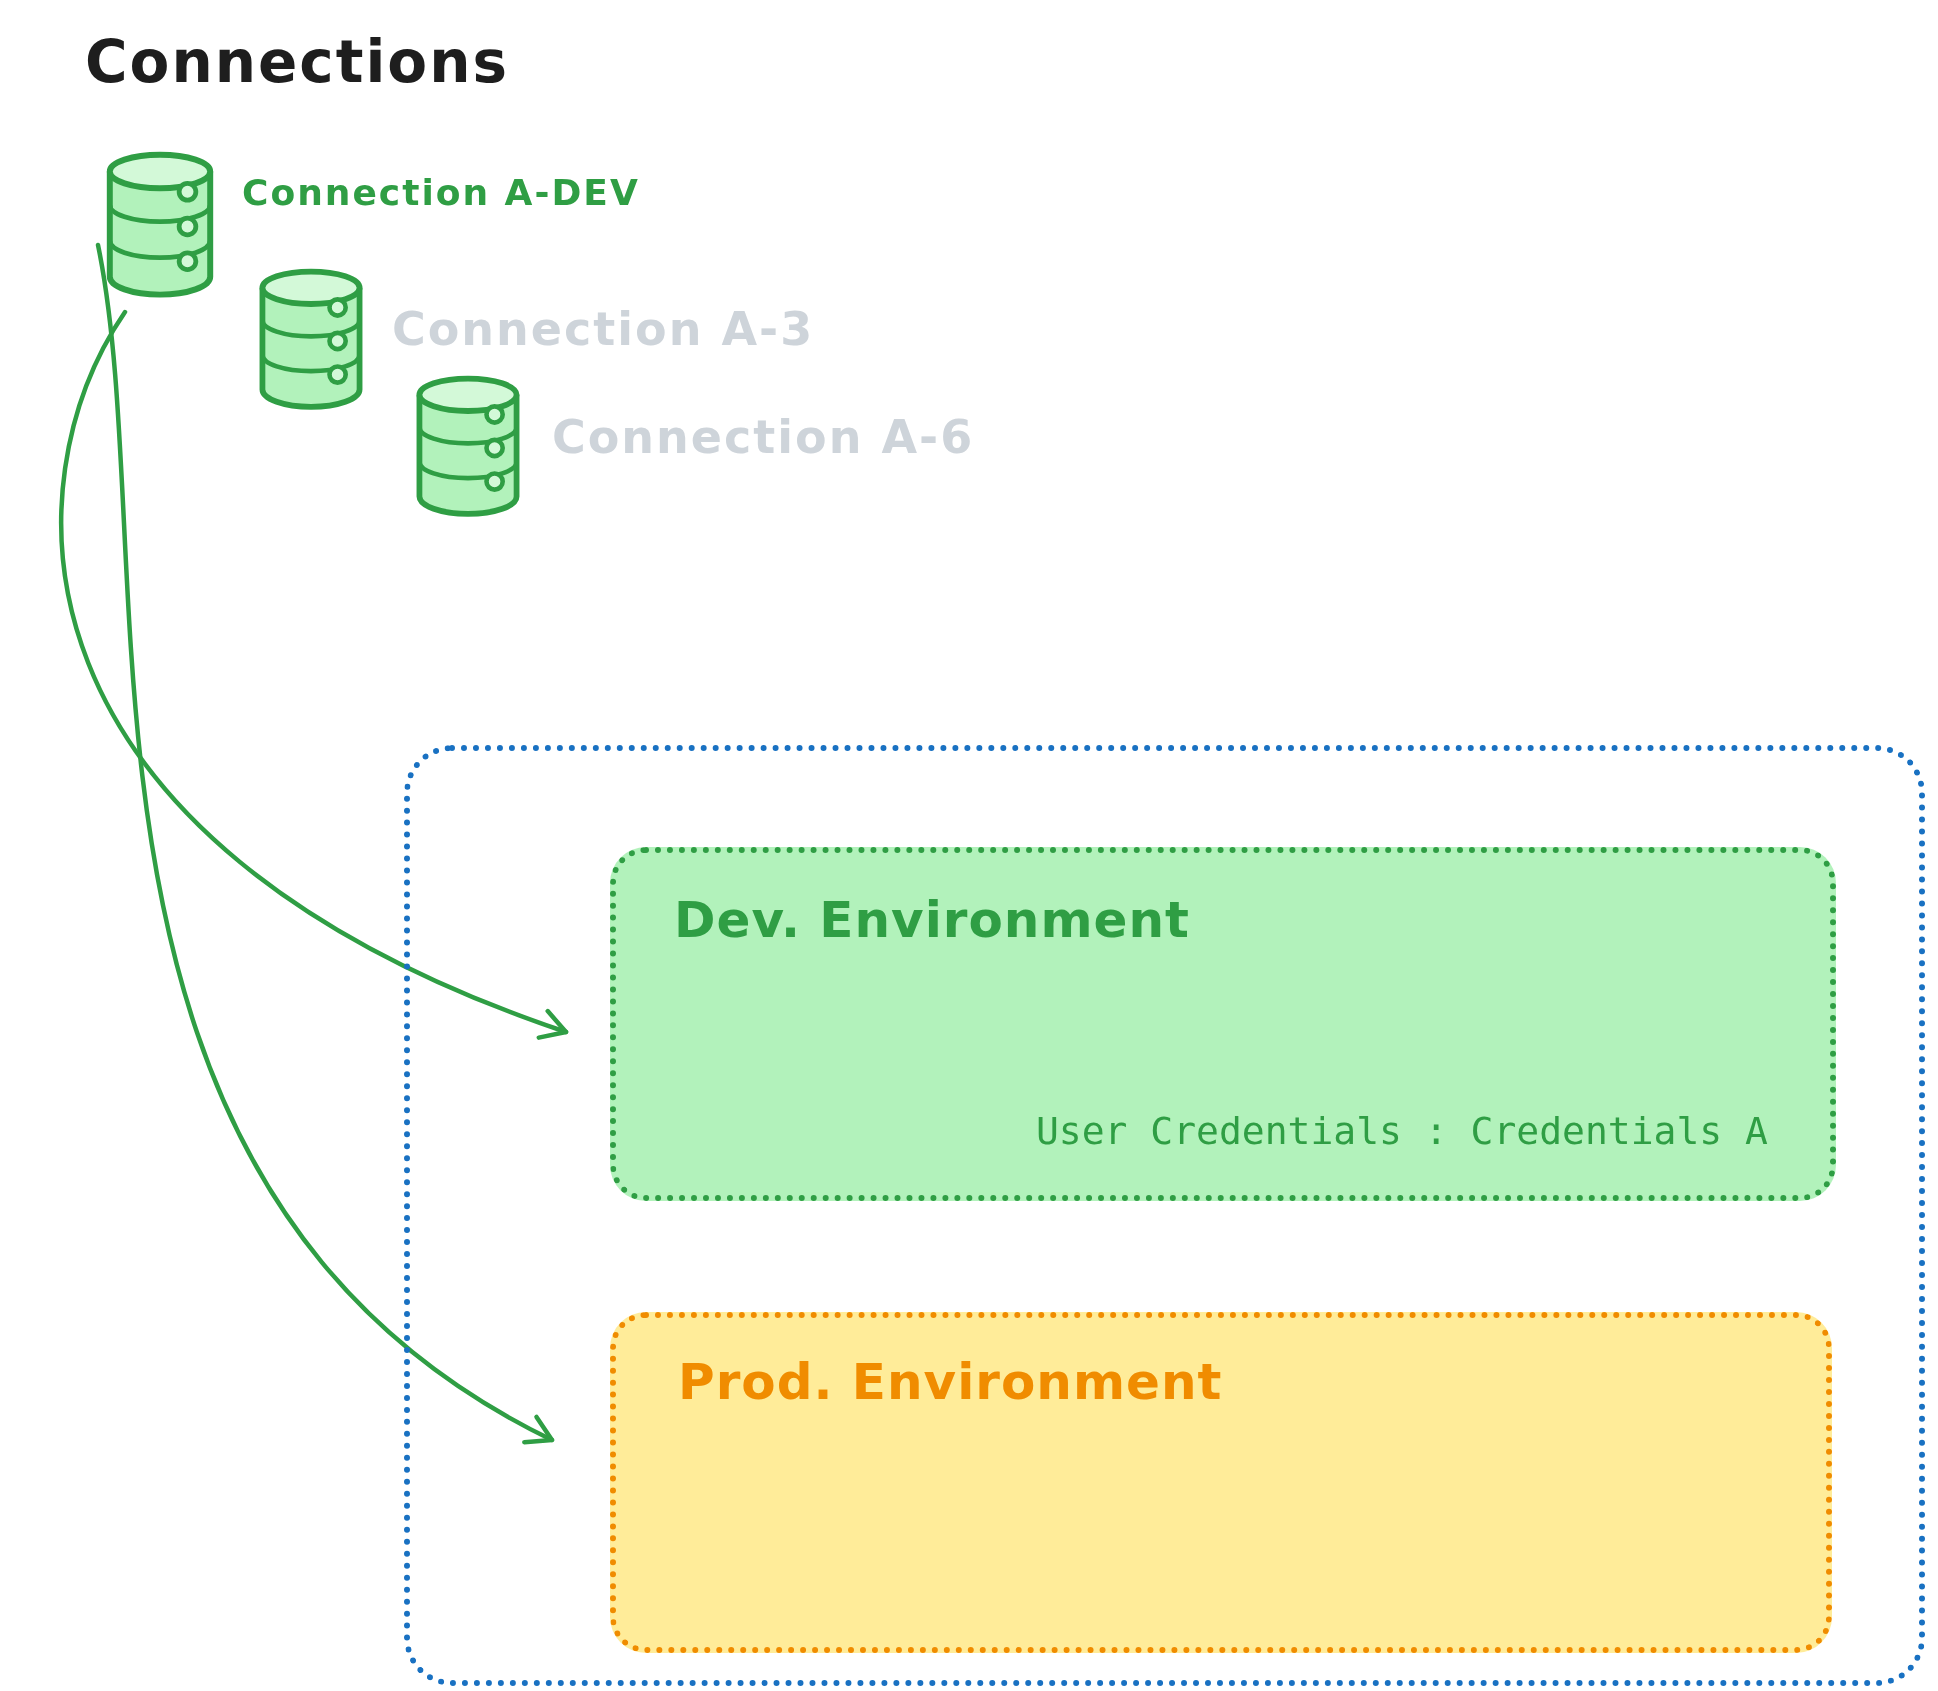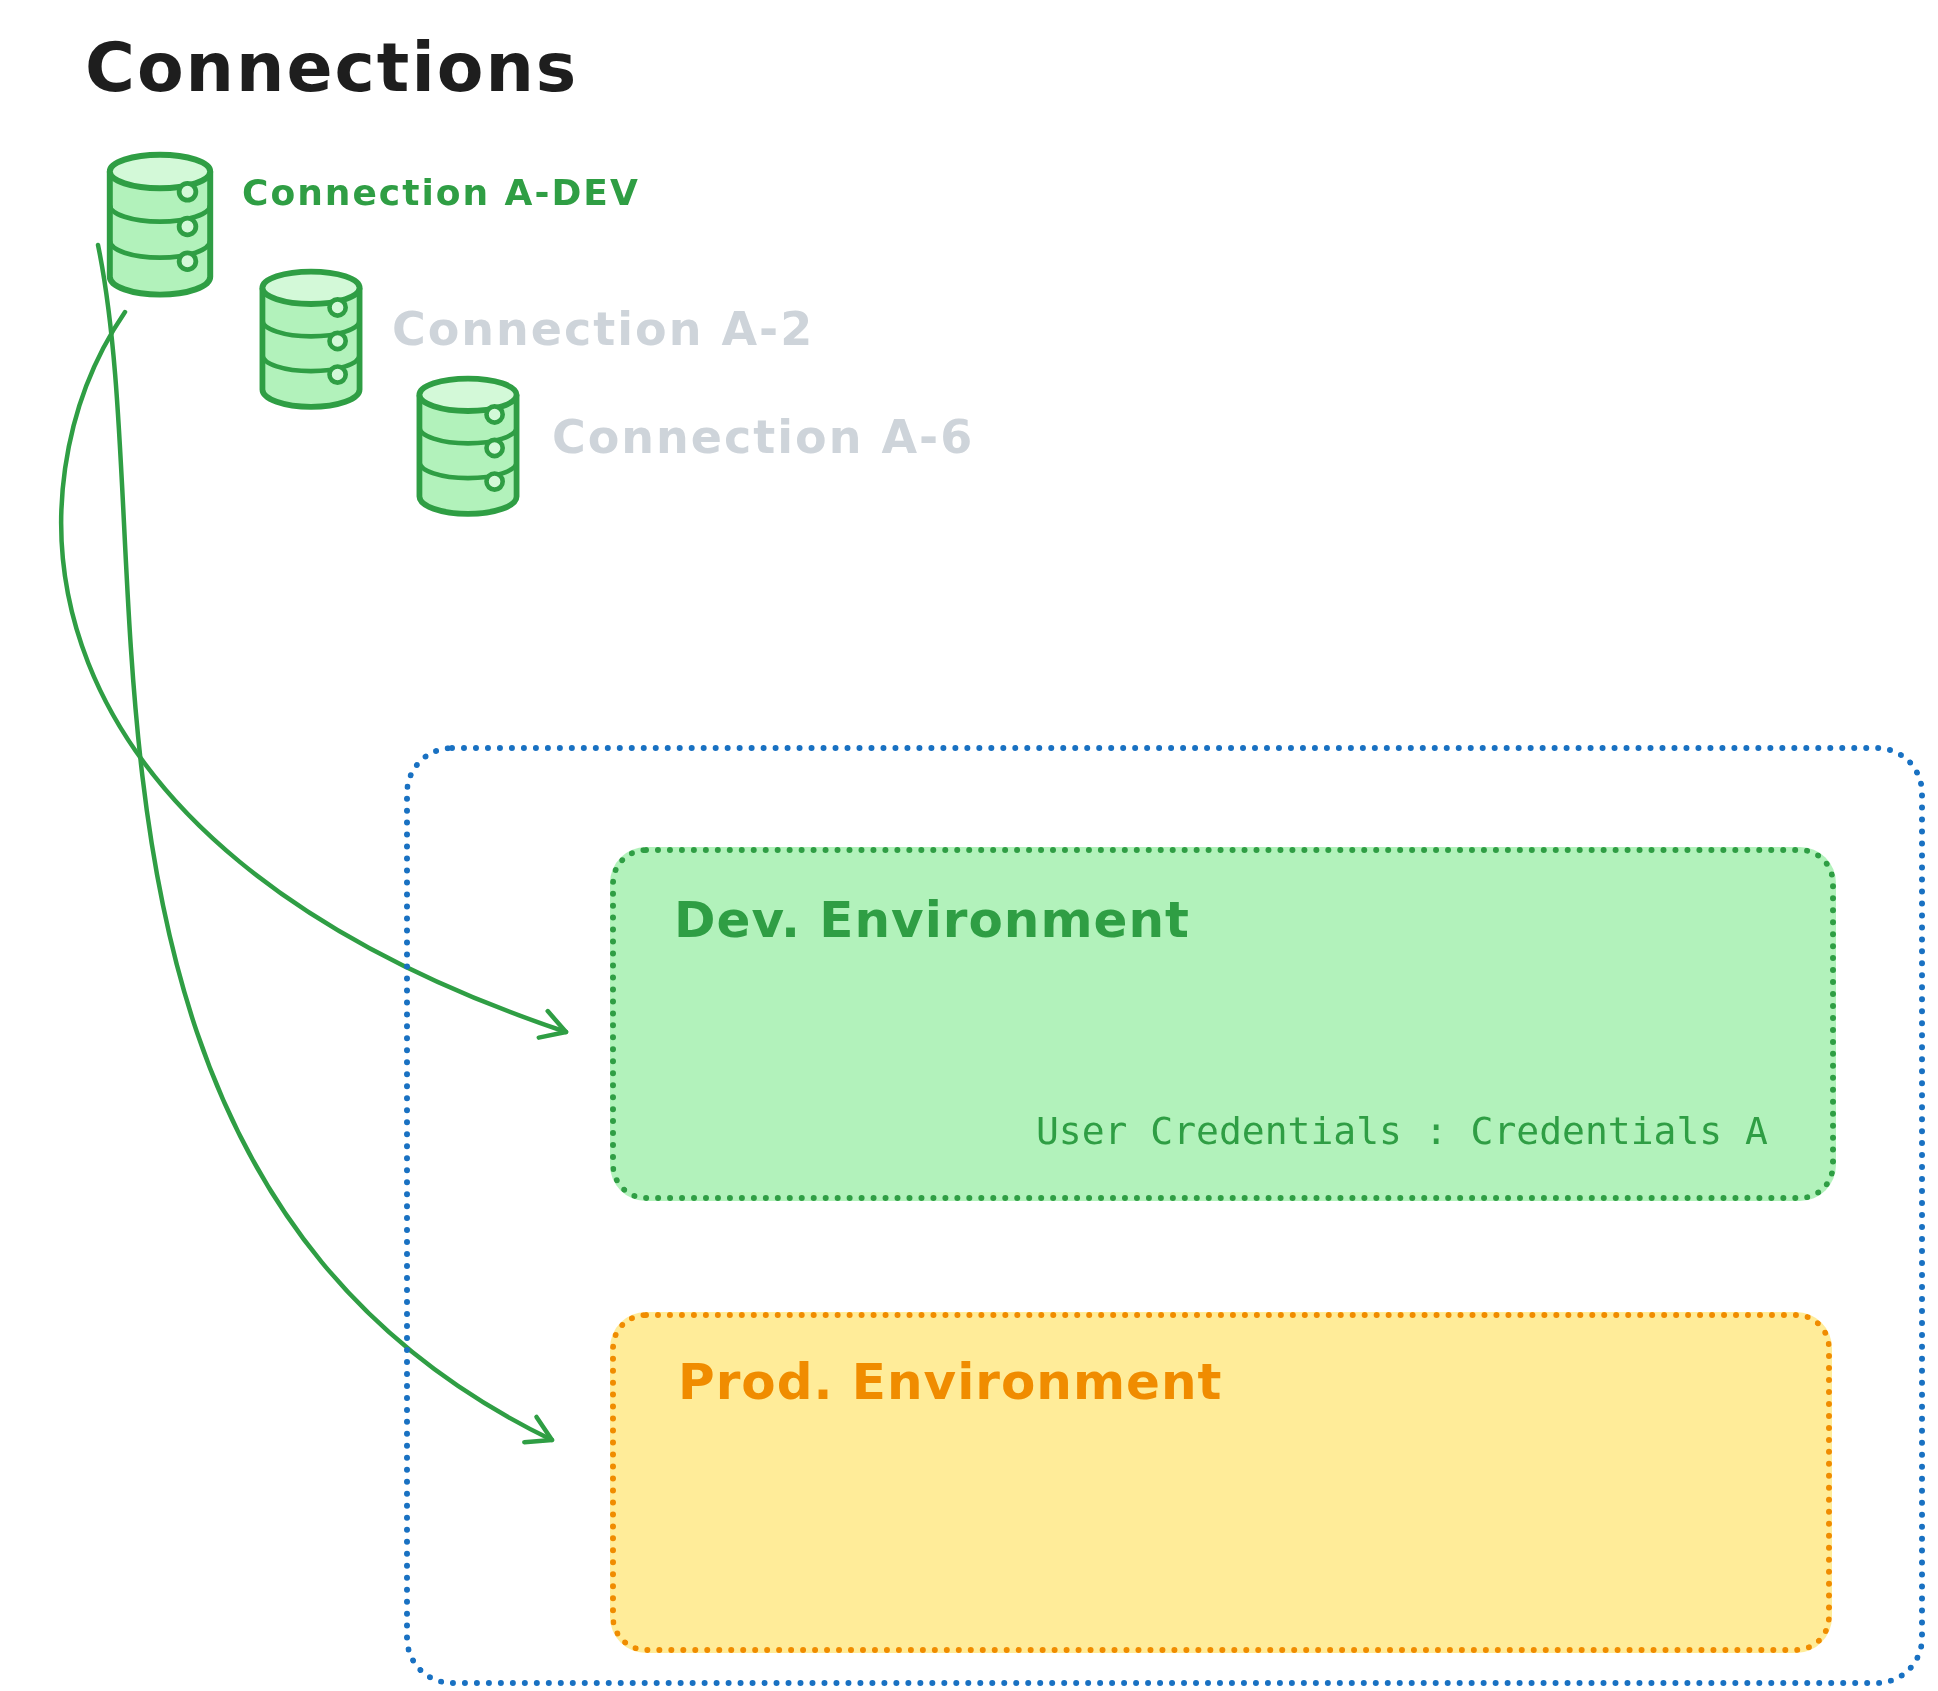--- a/index.html
+++ b/index.html
@@ -7,21 +7,21 @@
     position: relative;
     width: 1938px;
     height: 1691px;
     background: #ffffff;
     overflow: hidden;
     font-family: "DejaVu Sans", sans-serif;
   }
   .abs { position: absolute; }
 
   .title {
-    font-size: 68px;
+    font-size: 58px;
     font-weight: 700;
     color: #1e1e1e;
     letter-spacing: 2px;
   }
   .conn-label-active {
     font-size: 36px;
     font-weight: 700;
     color: #2f9e44;
     letter-spacing: 2px;
   }
@@ -114,21 +114,21 @@
   <div class="abs title" style="left:85px; top:28px;">Connections</div>
 
   <svg class="abs" style="left:100px; top:150px;" width="120" height="153" viewBox="0 0 100 128">
     <use href="#db"></use>
   </svg>
   <div class="abs conn-label-active" style="left:242px; top:172px;">Connection A-DEV</div>
 
   <svg class="abs" style="left:253px; top:267px;" width="116" height="148" viewBox="0 0 100 128">
     <use href="#db"></use>
   </svg>
-  <div class="abs conn-label-muted" style="left:392px; top:302px;">Connection A-2</div>
+  <div class="abs conn-label-muted" style="left:392px; top:302px;">Connection A-3</div>
 
   <svg class="abs" style="left:410px; top:374px;" width="116" height="148" viewBox="0 0 100 128">
     <use href="#db"></use>
   </svg>
   <div class="abs conn-label-muted" style="left:552px; top:410px;">Connection A-6</div>
 
 
   <div class="abs project-box" style="left:404px; top:745px; width:1509px; height:929px;">
 
     <div class="abs env-box dev-box" style="left:200px; top:96px; width:1214px; height:342px;">

